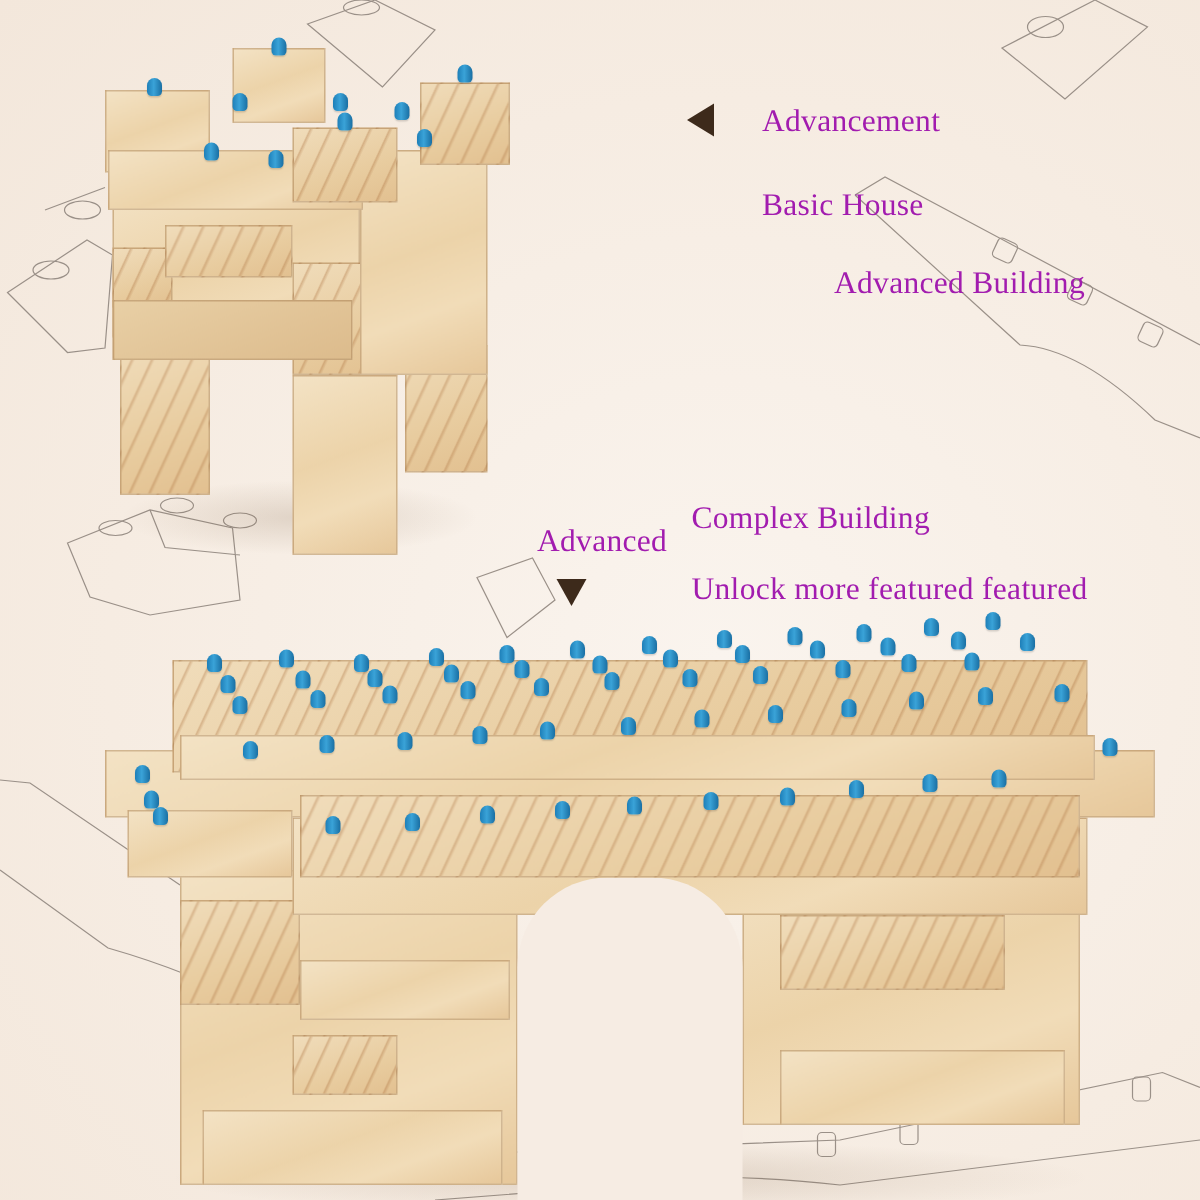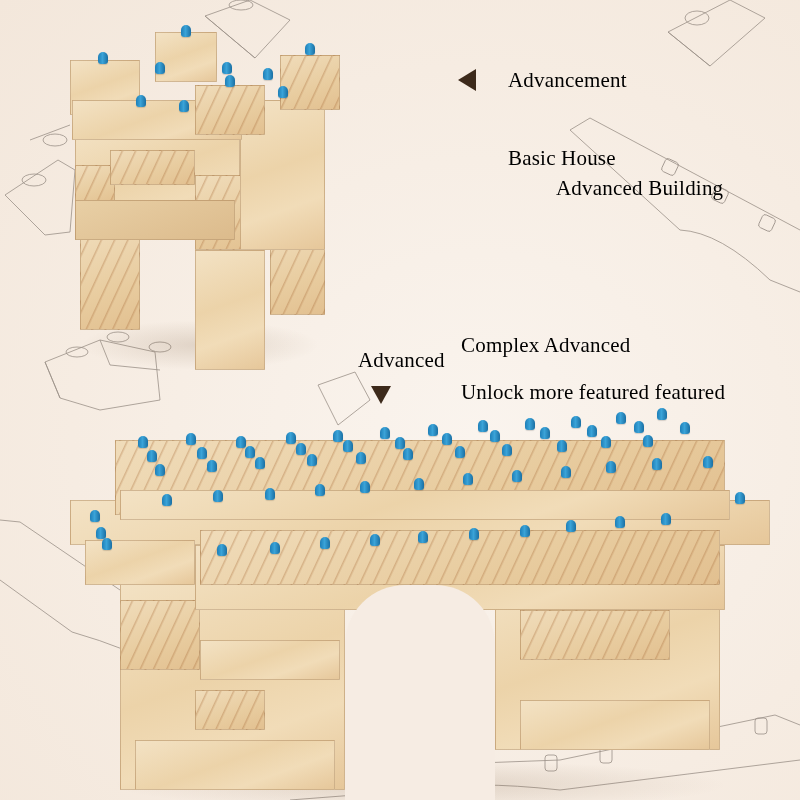--- a/index.html
+++ b/index.html
@@ -1,20 +1,20 @@
 <!DOCTYPE html>
 <html><head>
 <meta charset="utf-8">
 <style>
   html, body { margin:0; padding:0; }
   body { width:800px; height:800px; overflow:hidden; background:#f7ede3; position:relative; font-family:"Liberation Serif", "DejaVu Serif", serif; }
   .canvas { position:absolute; left:0; top:0; width:800px; height:800px; background: radial-gradient(ellipse at 60% 55%, #faf4ee 0%, #f6ece2 60%, #f3e7db 100%); }
   .sketch { position:absolute; left:0; top:0; width:800px; height:800px; }
   .sketch path, .sketch rect, .sketch ellipse, .sketch polyline { fill:none; stroke:#9a9088; stroke-width:0.8; }
-  .label { position:absolute; color:#000000; font-size:21px; letter-spacing:0.2px; white-space:nowrap; }
+  .label { position:absolute; color:#a21caf; font-size:21px; letter-spacing:0.2px; white-space:nowrap; }
   .tri-left { position:absolute; width:0; height:0; border-top:11px solid transparent; border-bottom:11px solid transparent; border-right:18px solid #3d2a1b; }
   .tri-down { position:absolute; width:0; height:0; border-left:10px solid transparent; border-right:10px solid transparent; border-top:18px solid #3d2a1b; }
   .block { position:absolute; border:1px solid rgba(150,110,70,0.35); box-sizing:border-box;
            background: linear-gradient(160deg, #f3e2c4 0%, #ecd3a9 45%, #f1dcb8 70%, #e6c79a 100%); }
   .block.grain { background:
       repeating-linear-gradient(115deg, rgba(170,110,60,0) 0px, rgba(170,110,60,0) 9px, rgba(170,110,60,0.35) 10px, rgba(170,110,60,0) 12px),
       linear-gradient(160deg, #f0dcba 0%, #e8cc9f 60%, #e2c090 100%); }
   .block.dark { background: linear-gradient(160deg, #e8cfa5 0%, #dcbb8c 100%); }
   .peg { position:absolute; width:10px; height:12px; border-radius:5px 5px 3px 3px; background: linear-gradient(90deg, #1e7fb8 0%, #3aa3d8 45%, #1a6fa3 100%); box-shadow: 0 1px 1px rgba(0,0,0,0.15); }
   .shadow { position:absolute; border-radius:50%; background: radial-gradient(ellipse, rgba(120,90,60,0.18) 0%, rgba(120,90,60,0) 70%); }
@@ -174,19 +174,19 @@
   <div class="peg" style="left:418px;top:531px;"></div>
   <div class="peg" style="left:469px;top:528px;"></div>
   <div class="peg" style="left:520px;top:525px;"></div>
   <div class="peg" style="left:566px;top:520px;"></div>
   <div class="peg" style="left:615px;top:516px;"></div>
   <div class="peg" style="left:661px;top:513px;"></div>
 </div>
 
 <div class="tri-left" style="left:458px;top:69px;"></div>
 <div class="label" style="left:508px;top:68px;">Advancement</div>
-<div class="label" style="left:508px;top:146px;">Basic House</div>
+<div class="label" style="left:508px;top:124px;">Basic House</div>
 <div class="label" style="left:508px;top:176px;margin-left:48px;">Advanced Building</div>
 
 <div class="label" style="left:326px;top:348px;margin-left:32px;">Advanced</div>
 <div class="tri-down" style="left:371px;top:386px;"></div>
-<div class="label" style="left:461px;top:333px;">Complex Advanced</div>
+<div class="label" style="left:461px;top:333px;">Complex Building</div>
 <div class="label" style="left:461px;top:380px;">Unlock more featured featured</div>
 
 </body></html>

